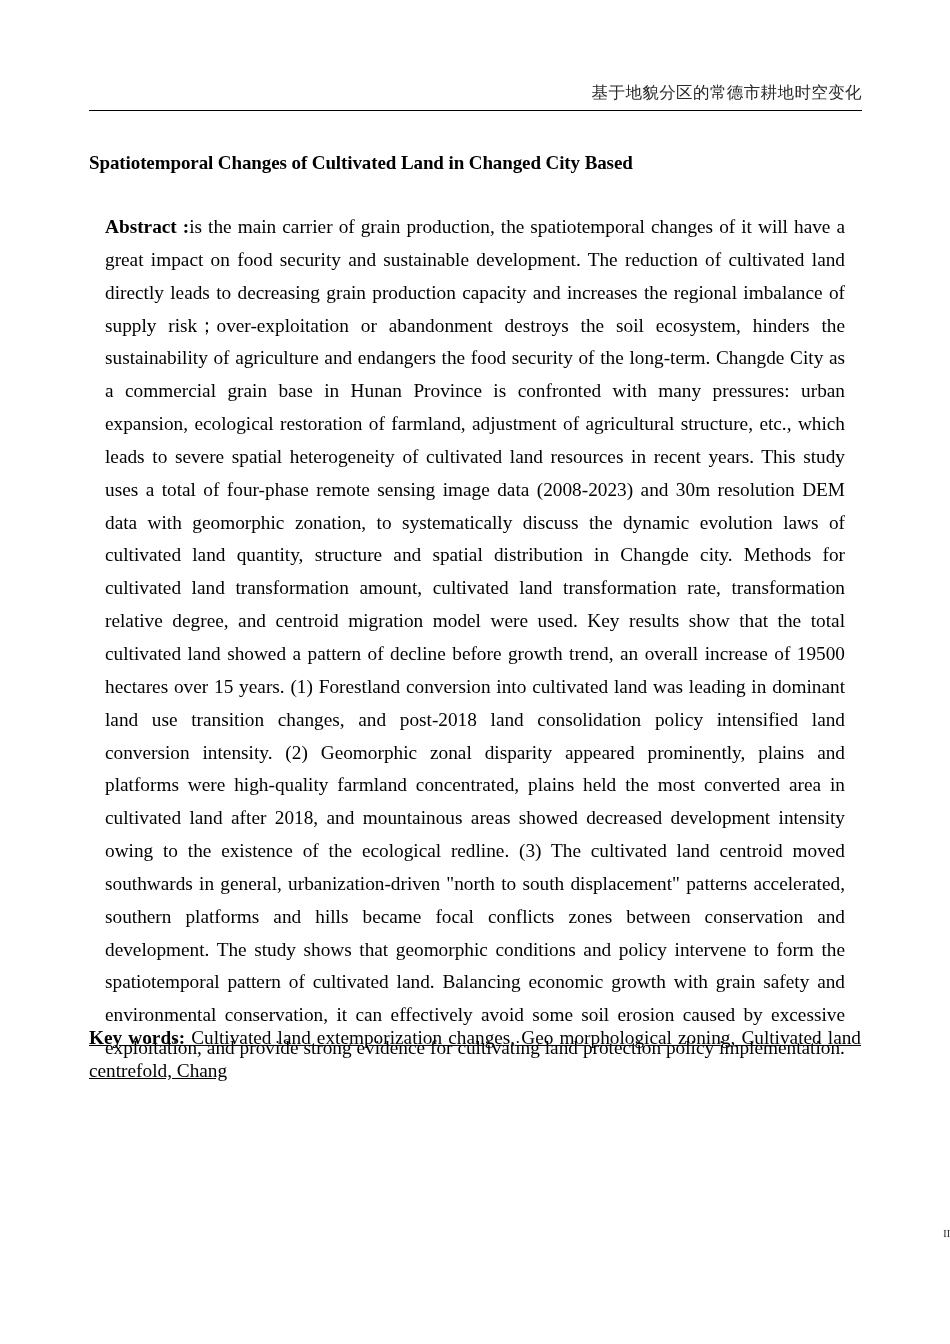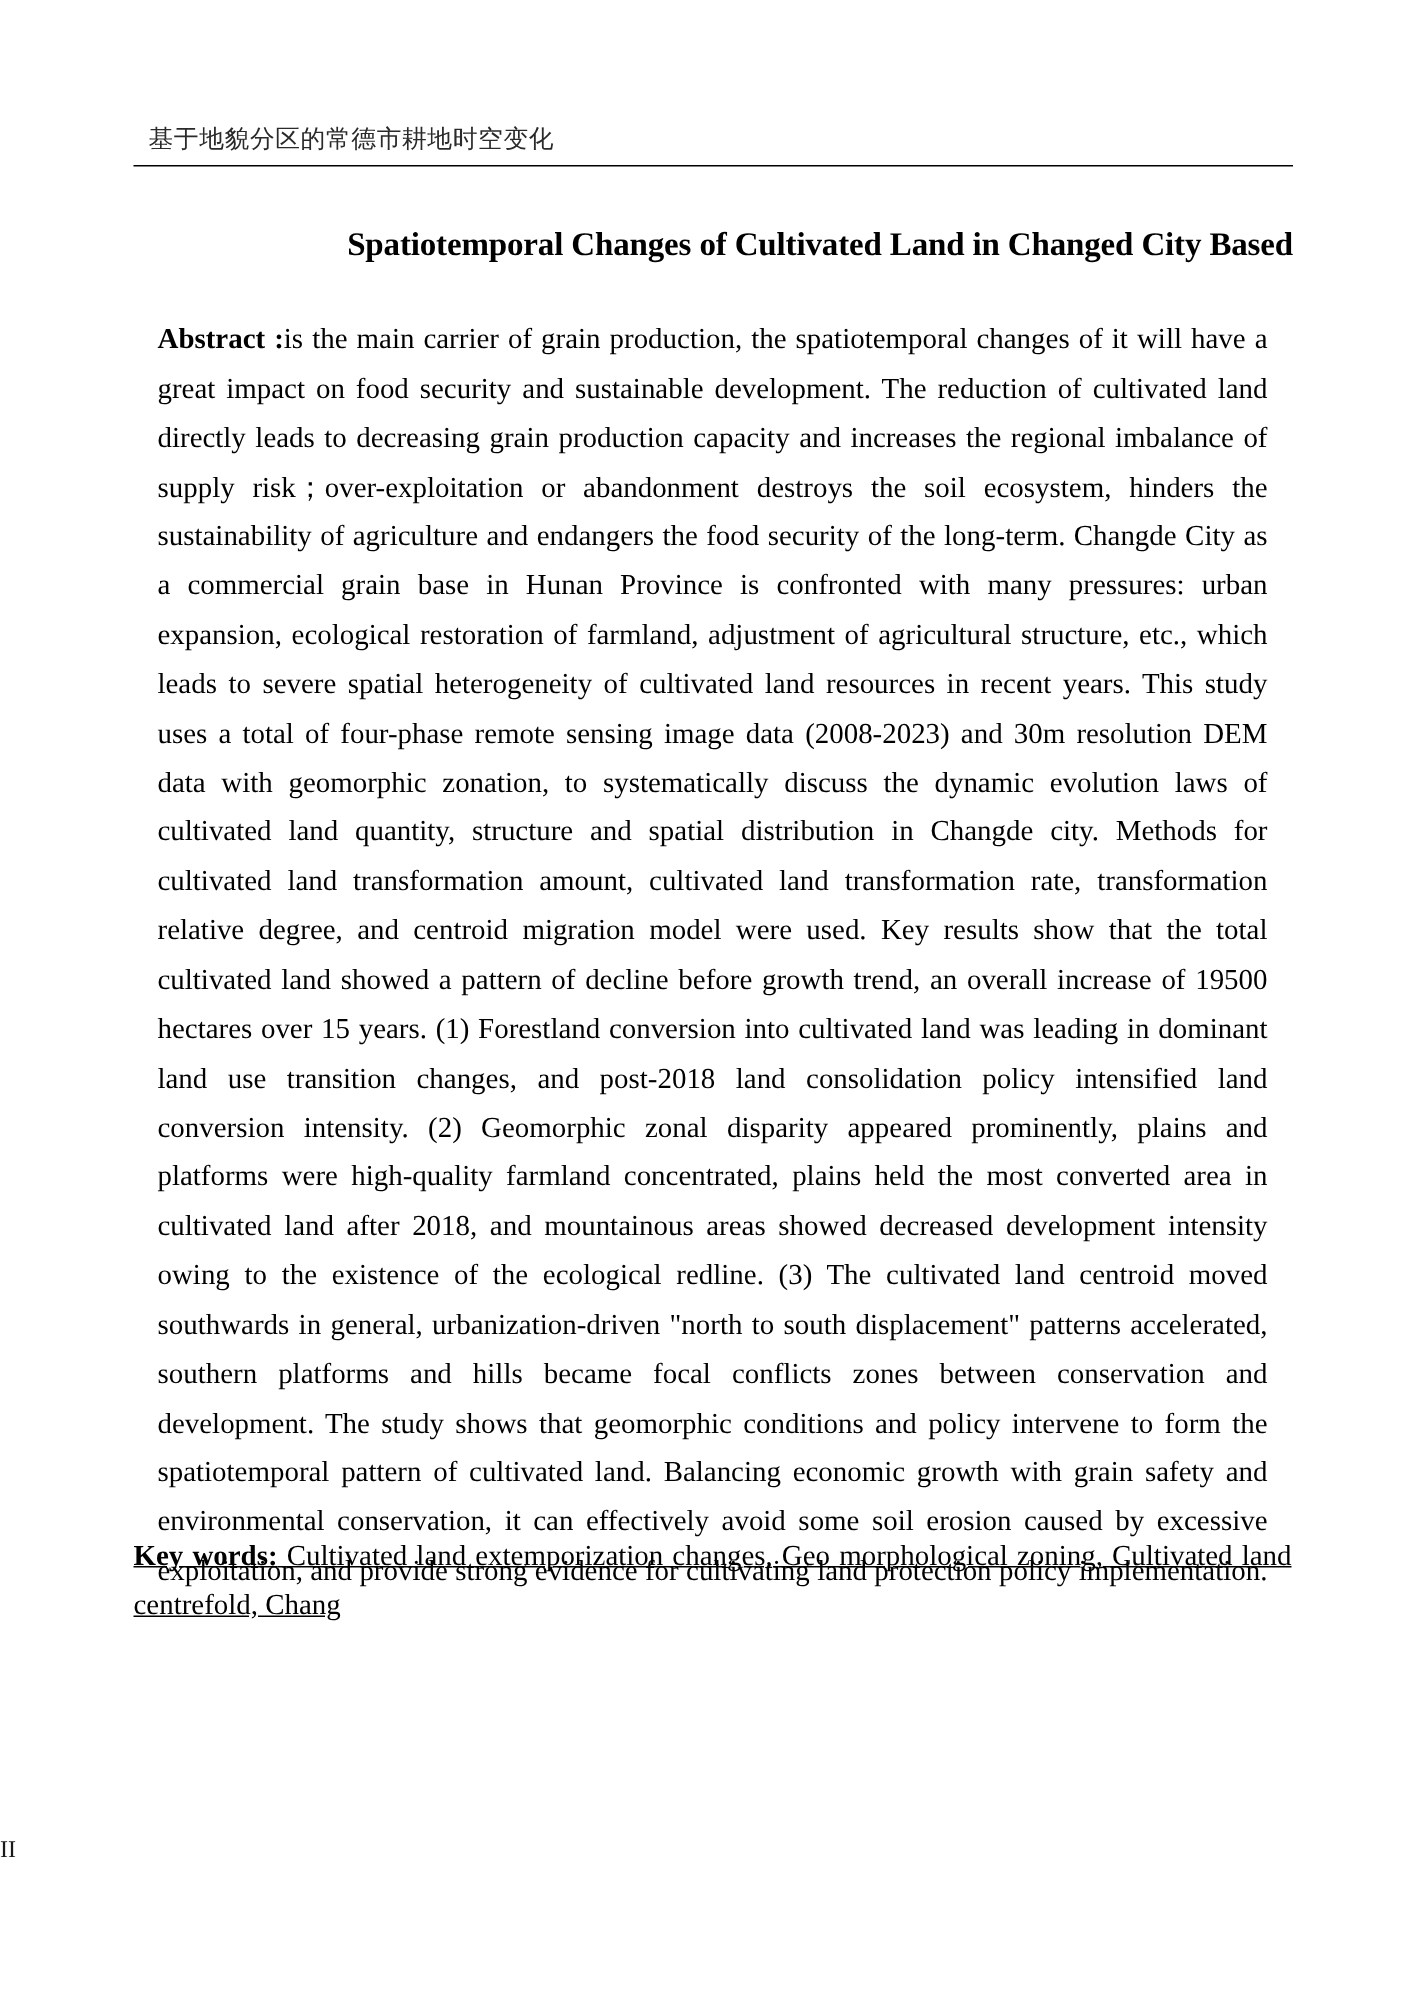--- a/index.html
+++ b/index.html
@@ -21,24 +21,24 @@
     left: 0;
     top: 0;
     width: 950px;
     height: 1344px;
     box-sizing: border-box;
   }
 
   
   .running-header {
     position: absolute;
-    left: 99px;
+    left: 89px;
     top: 82px;
     width: 773px;
-    text-align: left;
+    text-align: right;
     font-size: 16.5px;
     line-height: 22px;
     letter-spacing: 0.4px;
     color: #2a2a2a;
     font-family: "DejaVu Sans", "Liberation Sans", sans-serif;
     white-space: nowrap;
   }
   .header-rule {
     position: absolute;
     left: 89px;
@@ -47,22 +47,22 @@
     height: 0;
     border-top: 1.6px solid #000000;
   }
 
   
   .doc-title {
     position: absolute;
     left: 89px;
     top: 118px;
     width: 773px;
-    text-align: right;
-    font-size: 22px;
+    text-align: left;
+    font-size: 19px;
     font-weight: bold;
     line-height: 34px;
     letter-spacing: -0.1px;
     margin-top: 28px;
   }
   .doc-title .tline { display: block; }
 
   
   .body-block {
     position: absolute;
@@ -98,22 +98,22 @@
     text-align: justify;
     text-align-last: left;
   }
 
   
   .page-number {
     position: absolute;
     left: 0;
     top: 1224px;
     width: 950px;
-    text-align: left;
-    font-size: 16px;
+    text-align: right;
+    font-size: 10px;
     line-height: 20px;
     color: #1a1a1a;
   }
 </style>
 </head>
 <body>
 
 <div class="page">
 
   <div class="running-header">基于地貌分区的常德市耕地时空变化</div>

